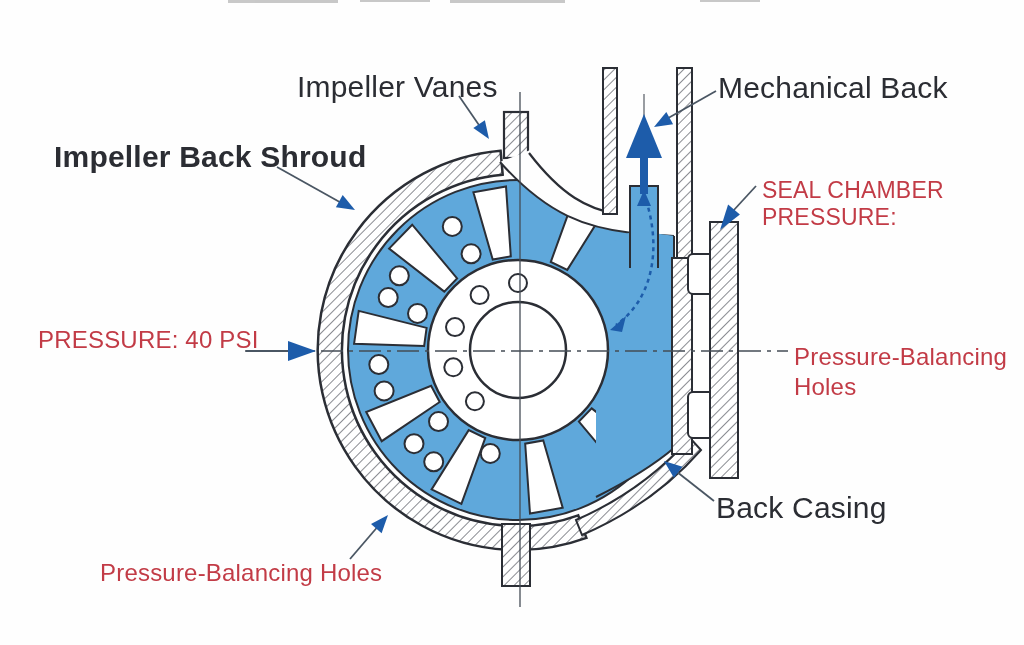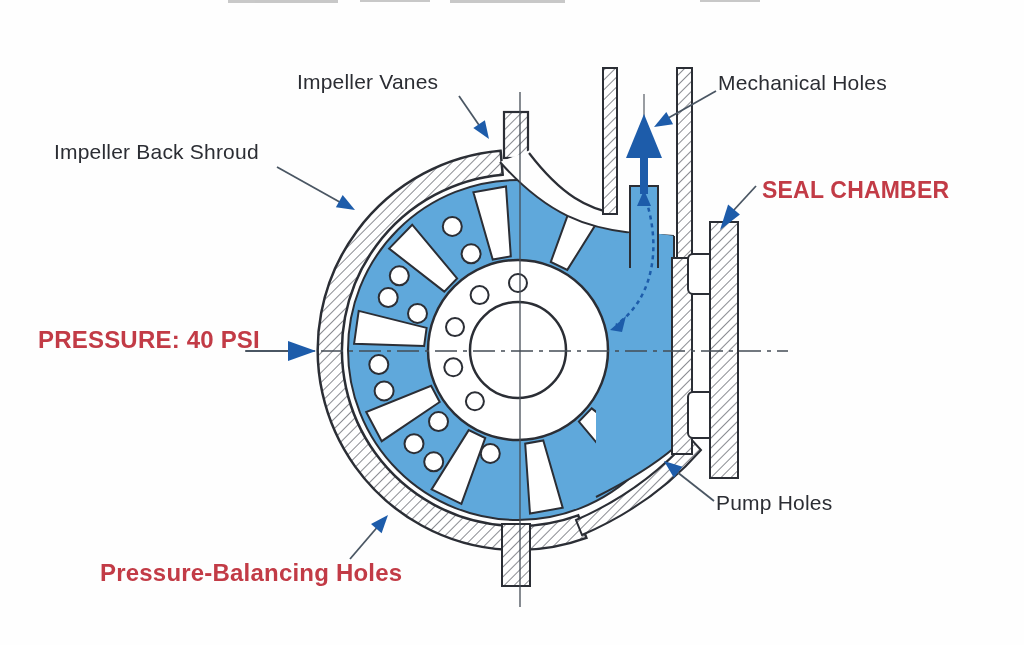--- a/index.html
+++ b/index.html
@@ -1,24 +1,24 @@
 <!DOCTYPE html>
 <html><head>
 <meta charset="utf-8">
 <style>
   html,body{margin:0;padding:0;background:#ffffff;}
   #stage{position:relative;width:1024px;height:645px;background:#fefefe;overflow:hidden;
          font-family:"Liberation Sans",sans-serif;}
   #drawing{position:absolute;left:0;top:0;}
-  .lbl{position:absolute;color:#2b2d33;font-size:21px;white-space:nowrap;letter-spacing:0.2px;}
-  .lbl.red{color:#c23b46;font-weight:bold;font-size:24px;}
+  .lbl{position:absolute;color:#2b2d33;font-size:30px;white-space:nowrap;letter-spacing:0.2px;}
+  .lbl.red{color:#c23b46;font-weight:normal;font-size:24px;}
   .lbl .line{display:block;}
   #lbl-impeller-vanes{left:297px;top:70px;}
   #lbl-mechanical-seal{left:718px;top:71px;}
-  #lbl-back-shroud{left:54px;top:140px;}
+  #lbl-back-shroud{left:54px;top:140px;font-weight:bold;}
   #lbl-seal-chamber{left:762px;top:177px;font-size:23px;line-height:27px;}
   #lbl-suction{left:38px;top:324px;line-height:31px;}
   #lbl-suction .indent{padding-left:26px;}
   #lbl-pb-right{left:794px;top:342px;line-height:30px;}
   #lbl-pump-casing{left:716px;top:491px;}
   #lbl-pb-bottom{left:100px;top:559px;}
 </style>
 </head>
 <body>
 
@@ -136,30 +136,35 @@
       <polygon points="355,210 335.9,207.3 342.7,195.1"></polygon>
       <polygon points="654,127 666.3,112.1 673.1,124.3"></polygon>
       <polygon points="720,230 728.1,204.4 739.9,214.4"></polygon>
       <polygon points="664,461 682.5,466.7 673.9,477.7"></polygon>
       <polygon points="388,515 381.6,533.3 371,524.1"></polygon>
     </g>
   </svg>
 
   <div class="lbl" id="lbl-impeller-vanes">Impeller Vanes</div>
 
-  <div class="lbl" id="lbl-mechanical-seal">Mechanical Holes</div>
+  <div class="lbl" id="lbl-mechanical-seal">Mechanical Back</div>
 
   <div class="lbl" id="lbl-back-shroud">Impeller Back Shroud</div>
 
   <div class="lbl red" id="lbl-seal-chamber">
     <span class="line">SEAL CHAMBER</span>
+    <span class="line">PRESSURE:</span>
   </div>
 
   <div class="lbl red" id="lbl-suction">
     <span class="line">PRESSURE: 40 PSI</span>
   </div>
 
+  <div class="lbl red" id="lbl-pb-right">
+    <span class="line">Pressure-Balancing</span>
+    <span class="line">Holes</span>
+  </div>
 
-  <div class="lbl" id="lbl-pump-casing">Pump Holes</div>
+  <div class="lbl" id="lbl-pump-casing">Back Casing</div>
 
   <div class="lbl red" id="lbl-pb-bottom">Pressure-Balancing Holes</div>
 
 </div>
 
 </body></html>

